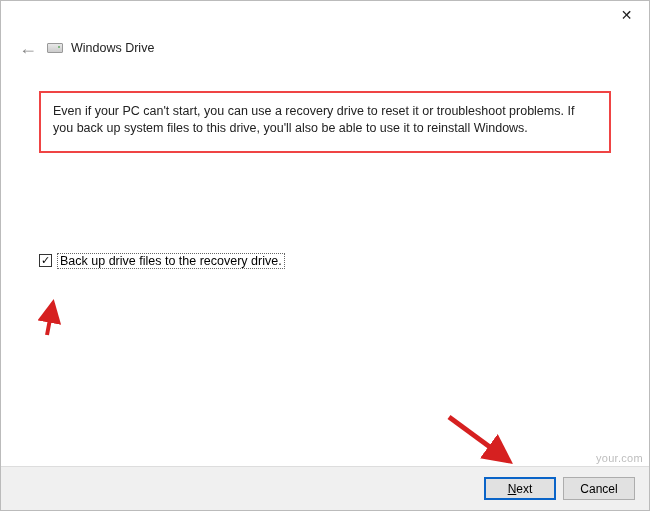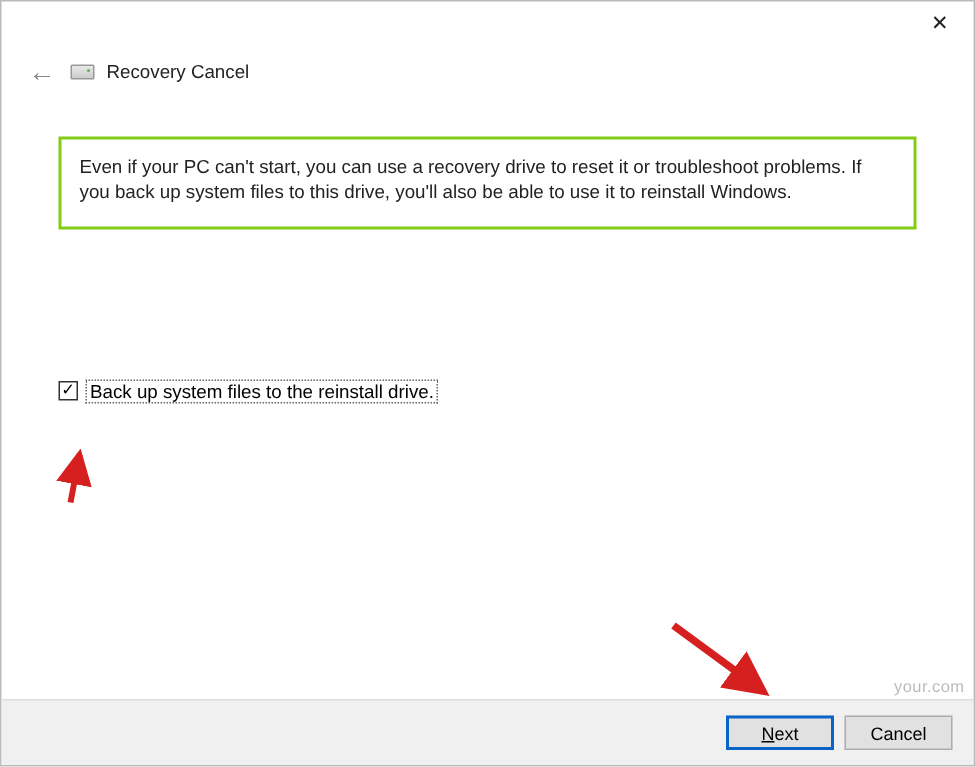--- a/index.html
+++ b/index.html
@@ -73,21 +73,21 @@
     .content {
       padding: 34px 38px 0 38px;
     }
     .page-heading {
       font-size: 16px;
       font-weight: 400;
       color: #0a3e8f;
       margin-bottom: 28px;
     }
     .desc-box {
-      border: 2px solid #84cc16;
+      border: 2px solid #ef4444;
       padding: 10px 12px 14px 12px;
       font-size: 12.5px;
       color: #222;
       line-height: 1.35;
     }
     .checkbox-row {
       margin-top: 100px;
       display: flex;
       align-items: center;
       gap: 5px;
@@ -167,31 +167,31 @@
 
 <div class="titlebar">
   <div class="close-btn">
     <span>✕</span>
   </div>
 </div>
 
 <div class="header">
   <div class="back-arrow">←</div>
   <div class="drive-icon"></div>
-  <div class="header-title">Recovery Cancel</div>
+  <div class="header-title">Windows Drive</div>
 </div>
 
 <div class="content">
   <div class="desc-box">Even if your PC can't start, you can use a recovery drive to reset it or troubleshoot problems. If you back up system files to this drive, you'll also be able to use it to reinstall Windows.</div>
 
   <div class="checkbox-row">
     <div class="checkbox">
       <span>✓</span>
     </div>
-    <span class="checkbox-label">Back up system files to the reinstall drive.</span>
+    <span class="checkbox-label">Back up drive files to the recovery drive.</span>
   </div>
 </div>
 
 <div class="arrow" style="left:36px; top:296px;">
   <svg width="30" height="40" viewBox="0 0 30 40">
     <defs>
       <marker id="ah1" markerWidth="6" markerHeight="6" refX="5" refY="3" orient="auto">
         <path d="M0,0 L6,3 L0,6 Z" fill="#d62020"></path>
       </marker>
     </defs>

